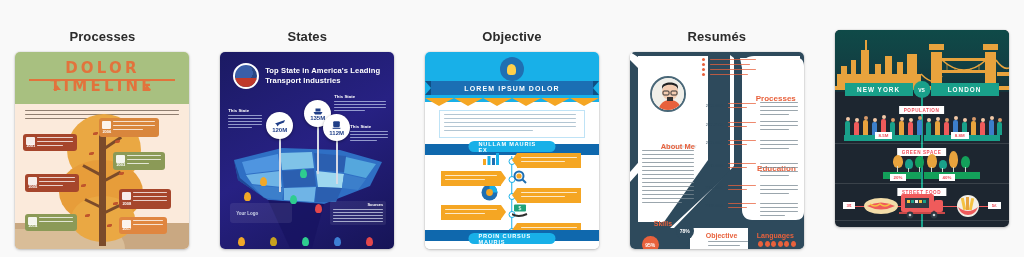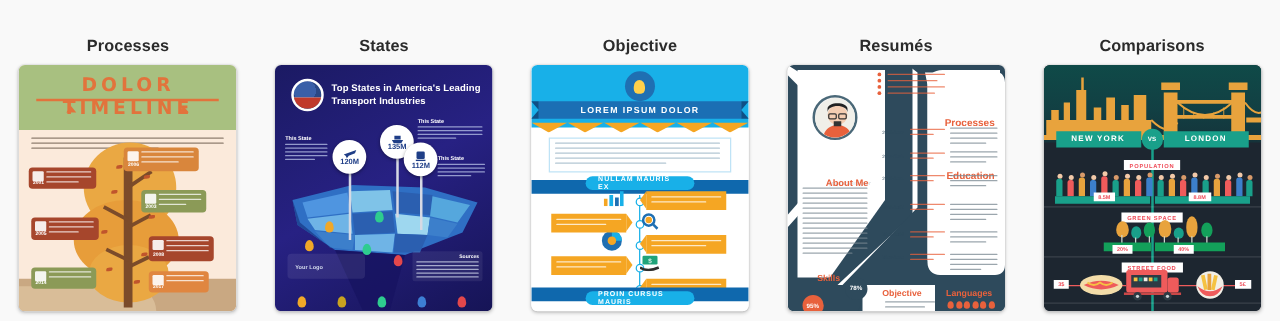--- a/index.html
+++ b/index.html
@@ -230,21 +230,21 @@
   </div>
 
   <div class="cat">
     <div class="cat-title">States</div>
     <div class="thumb">
       <div class="inner t2">
         <div class="crest">
           <div class="wht"></div>
             <div class="red"></div>
         </div>
-        <div class="h">Top States in America's Leading Transport Industries</div>
+        <div class="h">Top State in America's Leading Transport Industries</div>
 
         <svg class="usmap" width="174" height="120" style="left:0;top:78px" viewBox="0 0 174 120">
           <g>
             <path d="M14 30 L62 18 L120 20 L162 32 L150 56 L104 74 L48 70 L18 50 Z" fill="#2f6fc4"></path>
             <path d="M22 32 L58 24 L60 40 L26 44 Z" fill="#4f95e0"></path>
             <path d="M60 23 L92 22 L94 38 L62 40 Z" fill="#7fc3e8"></path>
             <path d="M94 23 L126 26 L124 42 L96 40 Z" fill="#2b5fb0"></path>
             <path d="M126 27 L156 34 L146 48 L124 43 Z" fill="#55a7dd"></path>
             <path d="M26 45 L60 41 L62 57 L32 54 Z" fill="#6fb4e6"></path>
             <path d="M62 41 L94 39 L96 56 L64 58 Z" fill="#2b5fb0"></path>
@@ -451,21 +451,21 @@
           <div class="txtline" style="left:8px;top:6px;width:40px;height:1.2px;color:#e8613c"></div>
           <div class="txtline" style="left:8px;top:11px;width:46px;height:1.2px;color:#e8613c"></div>
           <div class="txtline" style="left:8px;top:16px;width:38px;height:1.2px;color:#e8613c"></div>
           <div style="position:absolute;left:0;top:0;width:3px;height:3px;border-radius:50%;background:#e8613c"></div>
           <div style="position:absolute;left:0;top:5px;width:3px;height:3px;border-radius:50%;background:#e8613c"></div>
           <div style="position:absolute;left:0;top:10px;width:3px;height:3px;border-radius:50%;background:#e8613c"></div>
           <div style="position:absolute;left:0;top:15px;width:3px;height:3px;border-radius:50%;background:#e8613c"></div>
         </div>
 
         <div class="sec" style="right:8px;top:42px;font-size:8px;">Processes</div>
-        <div class="sec" style="right:8px;top:84px;font-size:8px;text-align:right;">Education</div>
+        <div class="sec" style="right:8px;top:112px;font-size:8px;text-align:right;">Education</div>
         <div class="sec" style="left:18px;top:90px;font-size:7.5px;width:60px;text-align:center">About Me</div>
         <div class="sec" style="left:24px;top:168px;font-size:7px;">Skills</div>
         <div class="sec" style="left:76px;top:180px;font-size:7px;">Objective</div>
         <div class="sec" style="right:10px;top:180px;font-size:7px;">Languages</div>
 
         <div style="position:absolute;left:12px;top:98px;width:52px;color:#7a8892">
           <div class="txtline" style="left:0;top:0;width:100%;height:1px"></div>
             <div class="txtline" style="left:0;top:4px;width:100%;height:1px"></div>
           <div class="txtline" style="left:0;top:8px;width:100%;height:1px"></div>
             <div class="txtline" style="left:0;top:12px;width:100%;height:1px"></div>
@@ -561,21 +561,20 @@
           <span style="width:5px;height:6px;background:#e8613c;border-radius:50% 50% 50% 50%/60% 60% 40% 40%"></span>
           <span style="width:5px;height:6px;background:#e8613c;border-radius:50% 50% 50% 50%/60% 60% 40% 40%"></span>
           <span style="width:5px;height:6px;background:#e8613c;border-radius:50% 50% 50% 50%/60% 60% 40% 40%"></span>
           <span style="width:5px;height:6px;background:#e8613c;border-radius:50% 50% 50% 50%/60% 60% 40% 40%"></span>
         </div>
       </div>
     </div>
   </div>
 
   <div class="cat">
-    <div class="cat-title">Comparisons</div>
     <div class="thumb">
       <div class="inner t5">
         <div class="sky"></div>
 
         <svg width="174" height="66" viewBox="0 0 174 66" style="position:absolute;left:0;top:0">
           <g fill="#e8a33d">
             <rect x="2" y="44" width="84" height="16"></rect>
             <rect x="6" y="36" width="6" height="10"></rect>
               <rect x="16" y="30" width="5" height="16"></rect>
             <rect x="26" y="20" width="8" height="26"></rect>

